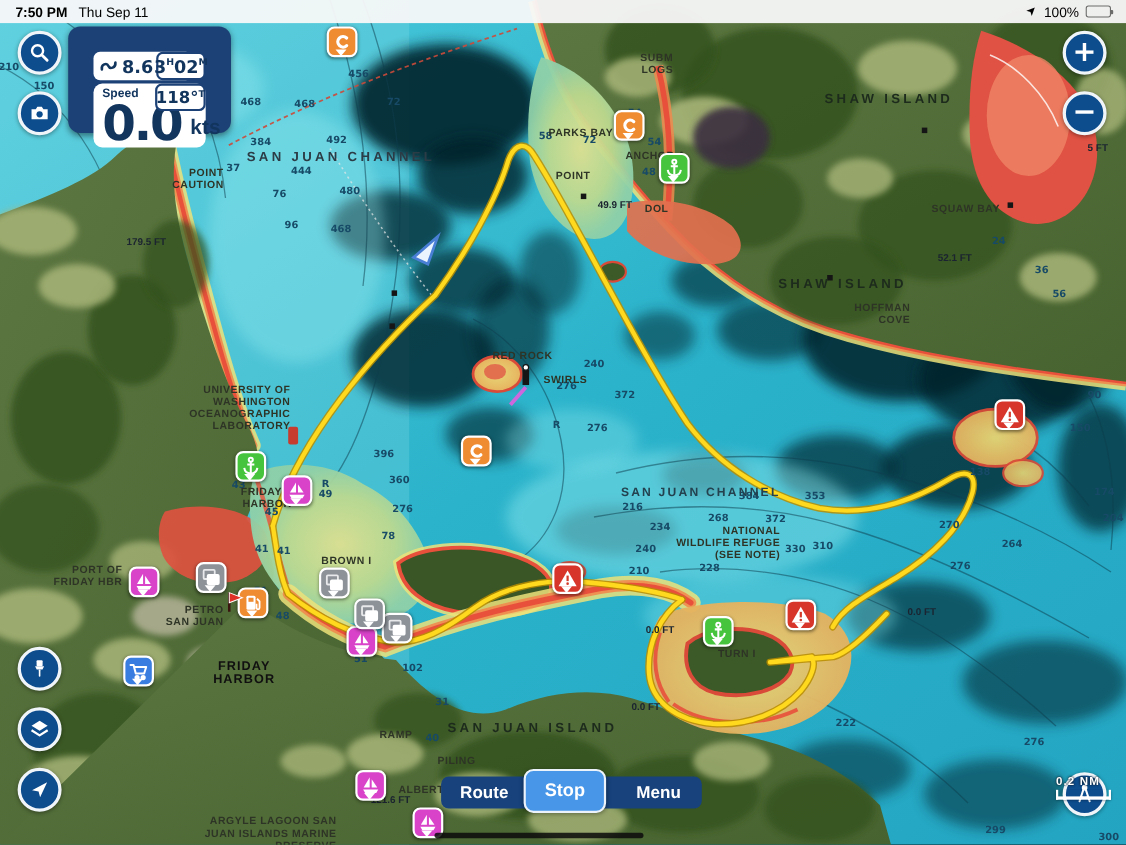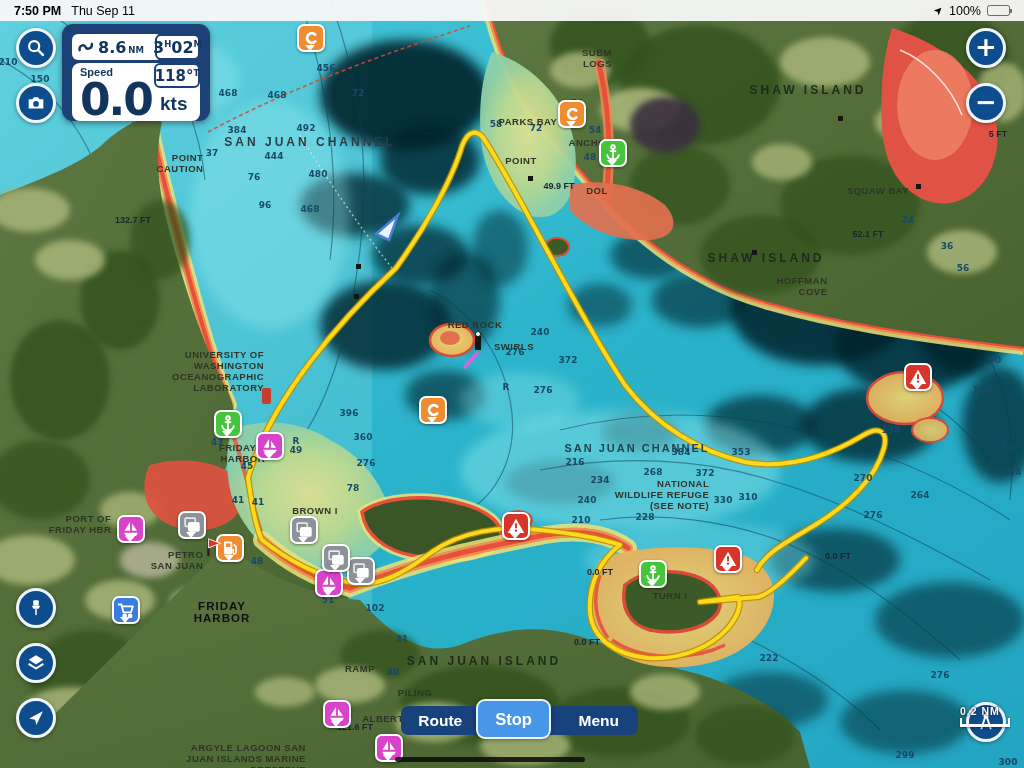--- a/index.html
+++ b/index.html
@@ -41,21 +41,21 @@
   .m-cart{background:#3a7de0;}
   .m-flag{background:transparent;border:none;box-shadow:none;width:26px;height:30px;}
   .m-flag:after{display:none;}
   
   .rbtn{position:absolute;width:40px;height:40px;border-radius:50%;background:#0d4c8d;border:3px solid #f0f5fa;
     box-sizing:border-box;display:flex;align-items:center;justify-content:center;z-index:40;
     box-shadow:0 1px 4px rgba(0,0,0,.4);cursor:pointer;color:#fff;}
   .rbtn .zm{font-size:26px;font-weight:bold;line-height:1;margin-top:-2px;font-family:"DejaVu Sans",sans-serif;}
   
   #cluster{position:absolute;left:62px;top:24px;width:148px;height:97px;background:#1c4177;border-radius:11px;
-    box-shadow:0 2px 6px rgba(0,0,0,.45);z-index:45;padding:10px;box-sizing:border-box;}
+    box-shadow:0 2px 6px rgba(0,0,0,.45);z-index:45;padding:23px;box-sizing:border-box;}
   .row1{position:relative;height:26px;margin-bottom:3px;}
   .box-dist{position:absolute;left:0;top:0;width:90px;height:26px;background:#fff;border-radius:6px;
     display:flex;align-items:center;padding:0 4px;box-sizing:border-box;gap:2px;}
   .box-eta{position:absolute;right:0;top:0;width:45px;height:26px;background:#fff;border:2px solid #1c4177;
     border-radius:6px;box-sizing:border-box;display:flex;align-items:center;justify-content:center;}
   .row2{position:relative;height:58px;background:#fff;border-radius:8px;}
   .speed-label{position:absolute;left:8px;top:3px;font-size:11px;font-weight:bold;color:#12355e;}
   .speed-val{position:absolute;left:8px;bottom:-1px;font-size:44px;font-weight:bold;color:#12355e;
     font-family:"DejaVu Sans",sans-serif;line-height:1;letter-spacing:-2px;}
   .speed-unit{position:absolute;left:88px;bottom:6px;font-size:19px;font-weight:bold;color:#12355e;}
@@ -288,21 +288,21 @@
         <rect x="838" y="116" width="5" height="5"></rect>
           <rect x="916" y="184" width="5" height="5"></rect>
         <rect x="262" y="388" width="9" height="16" rx="2" fill="#c63c2e"></rect>
       </g>
     </svg>
 
     <div id="labels-layer">
         <span class="mlabel channel" style="left: 310px; top: 142px;">SAN JUAN CHANNEL</span>
         <span class="mlabel place" style="left: 180px; top: 163px;">POINT
 CAUTION</span>
-        <span class="mlabel ft" style="left: 133px; top: 220px;">132.7 FT</span>
+        <span class="mlabel ft" style="left: 133px; top: 220px;">179.5 FT</span>
         <span class="mlabel island" style="left: 808px; top: 90px;">SHAW ISLAND</span>
         <span class="mlabel island" style="left: 766px; top: 258px;">SHAW ISLAND</span>
         <span class="mlabel place" style="left: 597px; top: 58px;">SUBM
 LOGS</span>
         <span class="mlabel place" style="left: 528px; top: 121px;">PARKS BAY</span>
         <span class="mlabel place" style="left: 596px; top: 142px;">ANCHOR A</span>
         <span class="mlabel place" style="left: 521px; top: 160px;">POINT</span>
         <span class="mlabel ft" style="left: 559px; top: 186px;">49.9 FT</span>
         <span class="mlabel place" style="left: 597px; top: 190px;">DOL</span>
         <span class="mlabel place" style="left: 878px; top: 190px;">SQUAW BAY</span>

